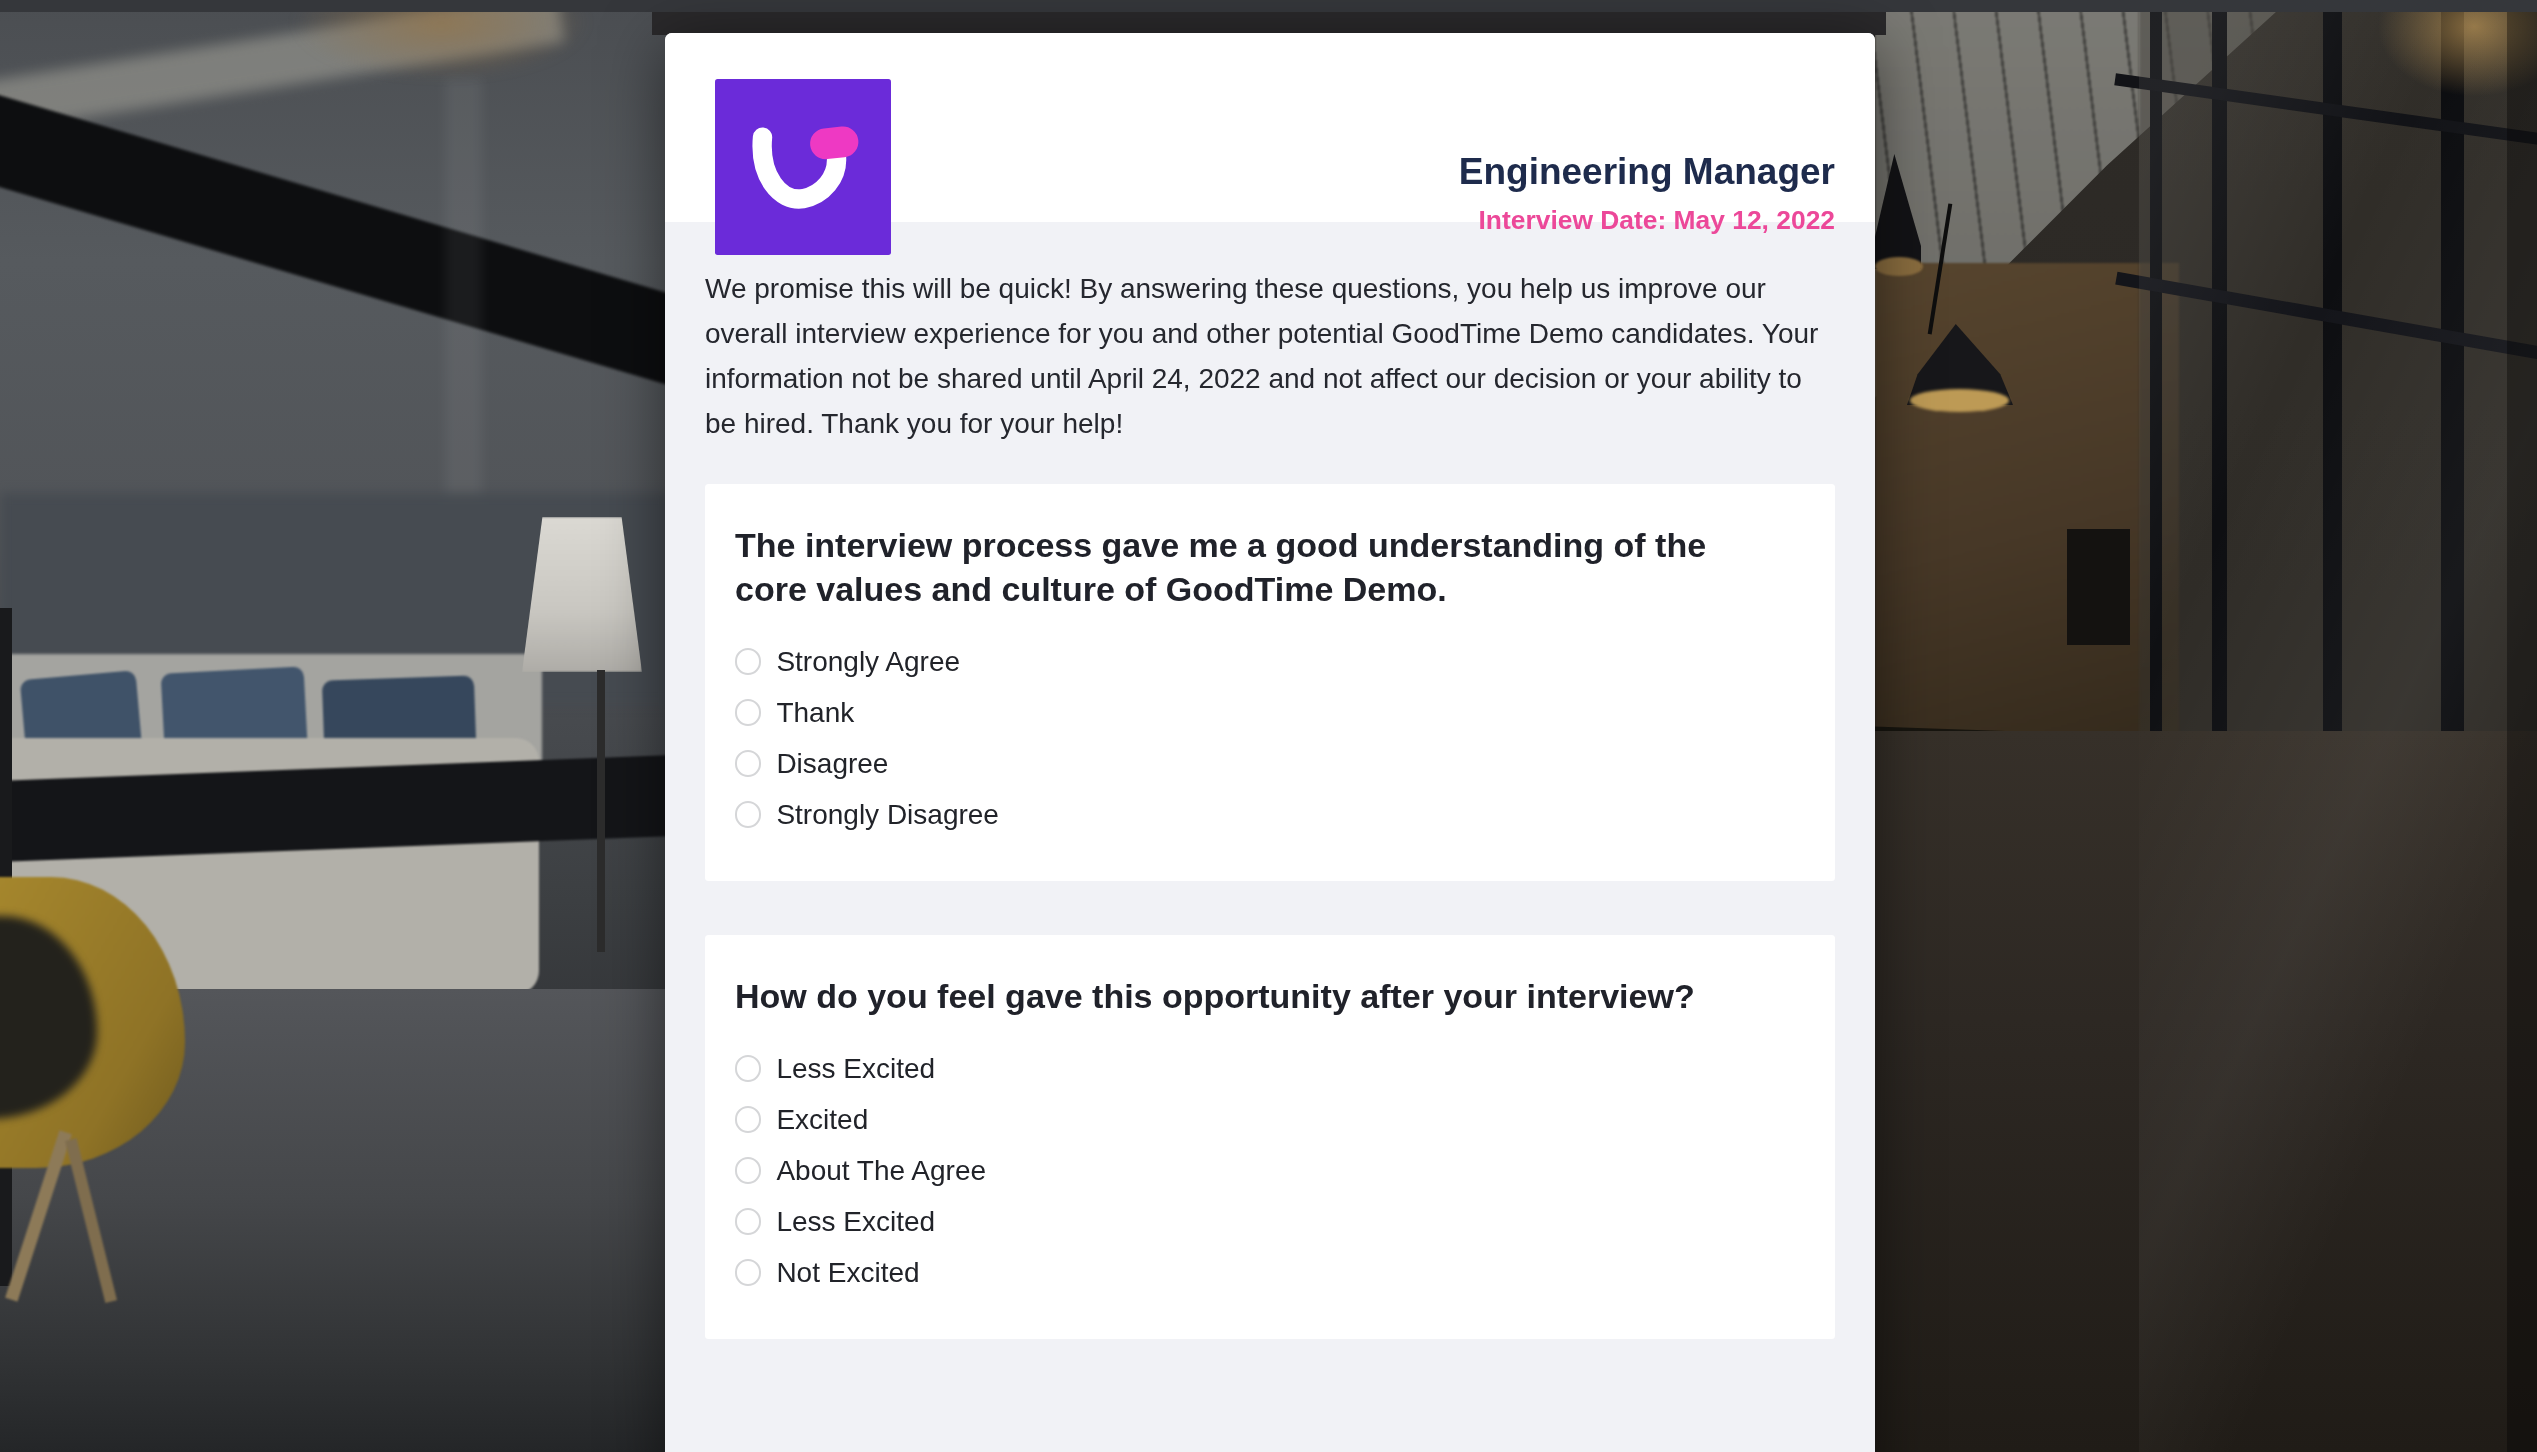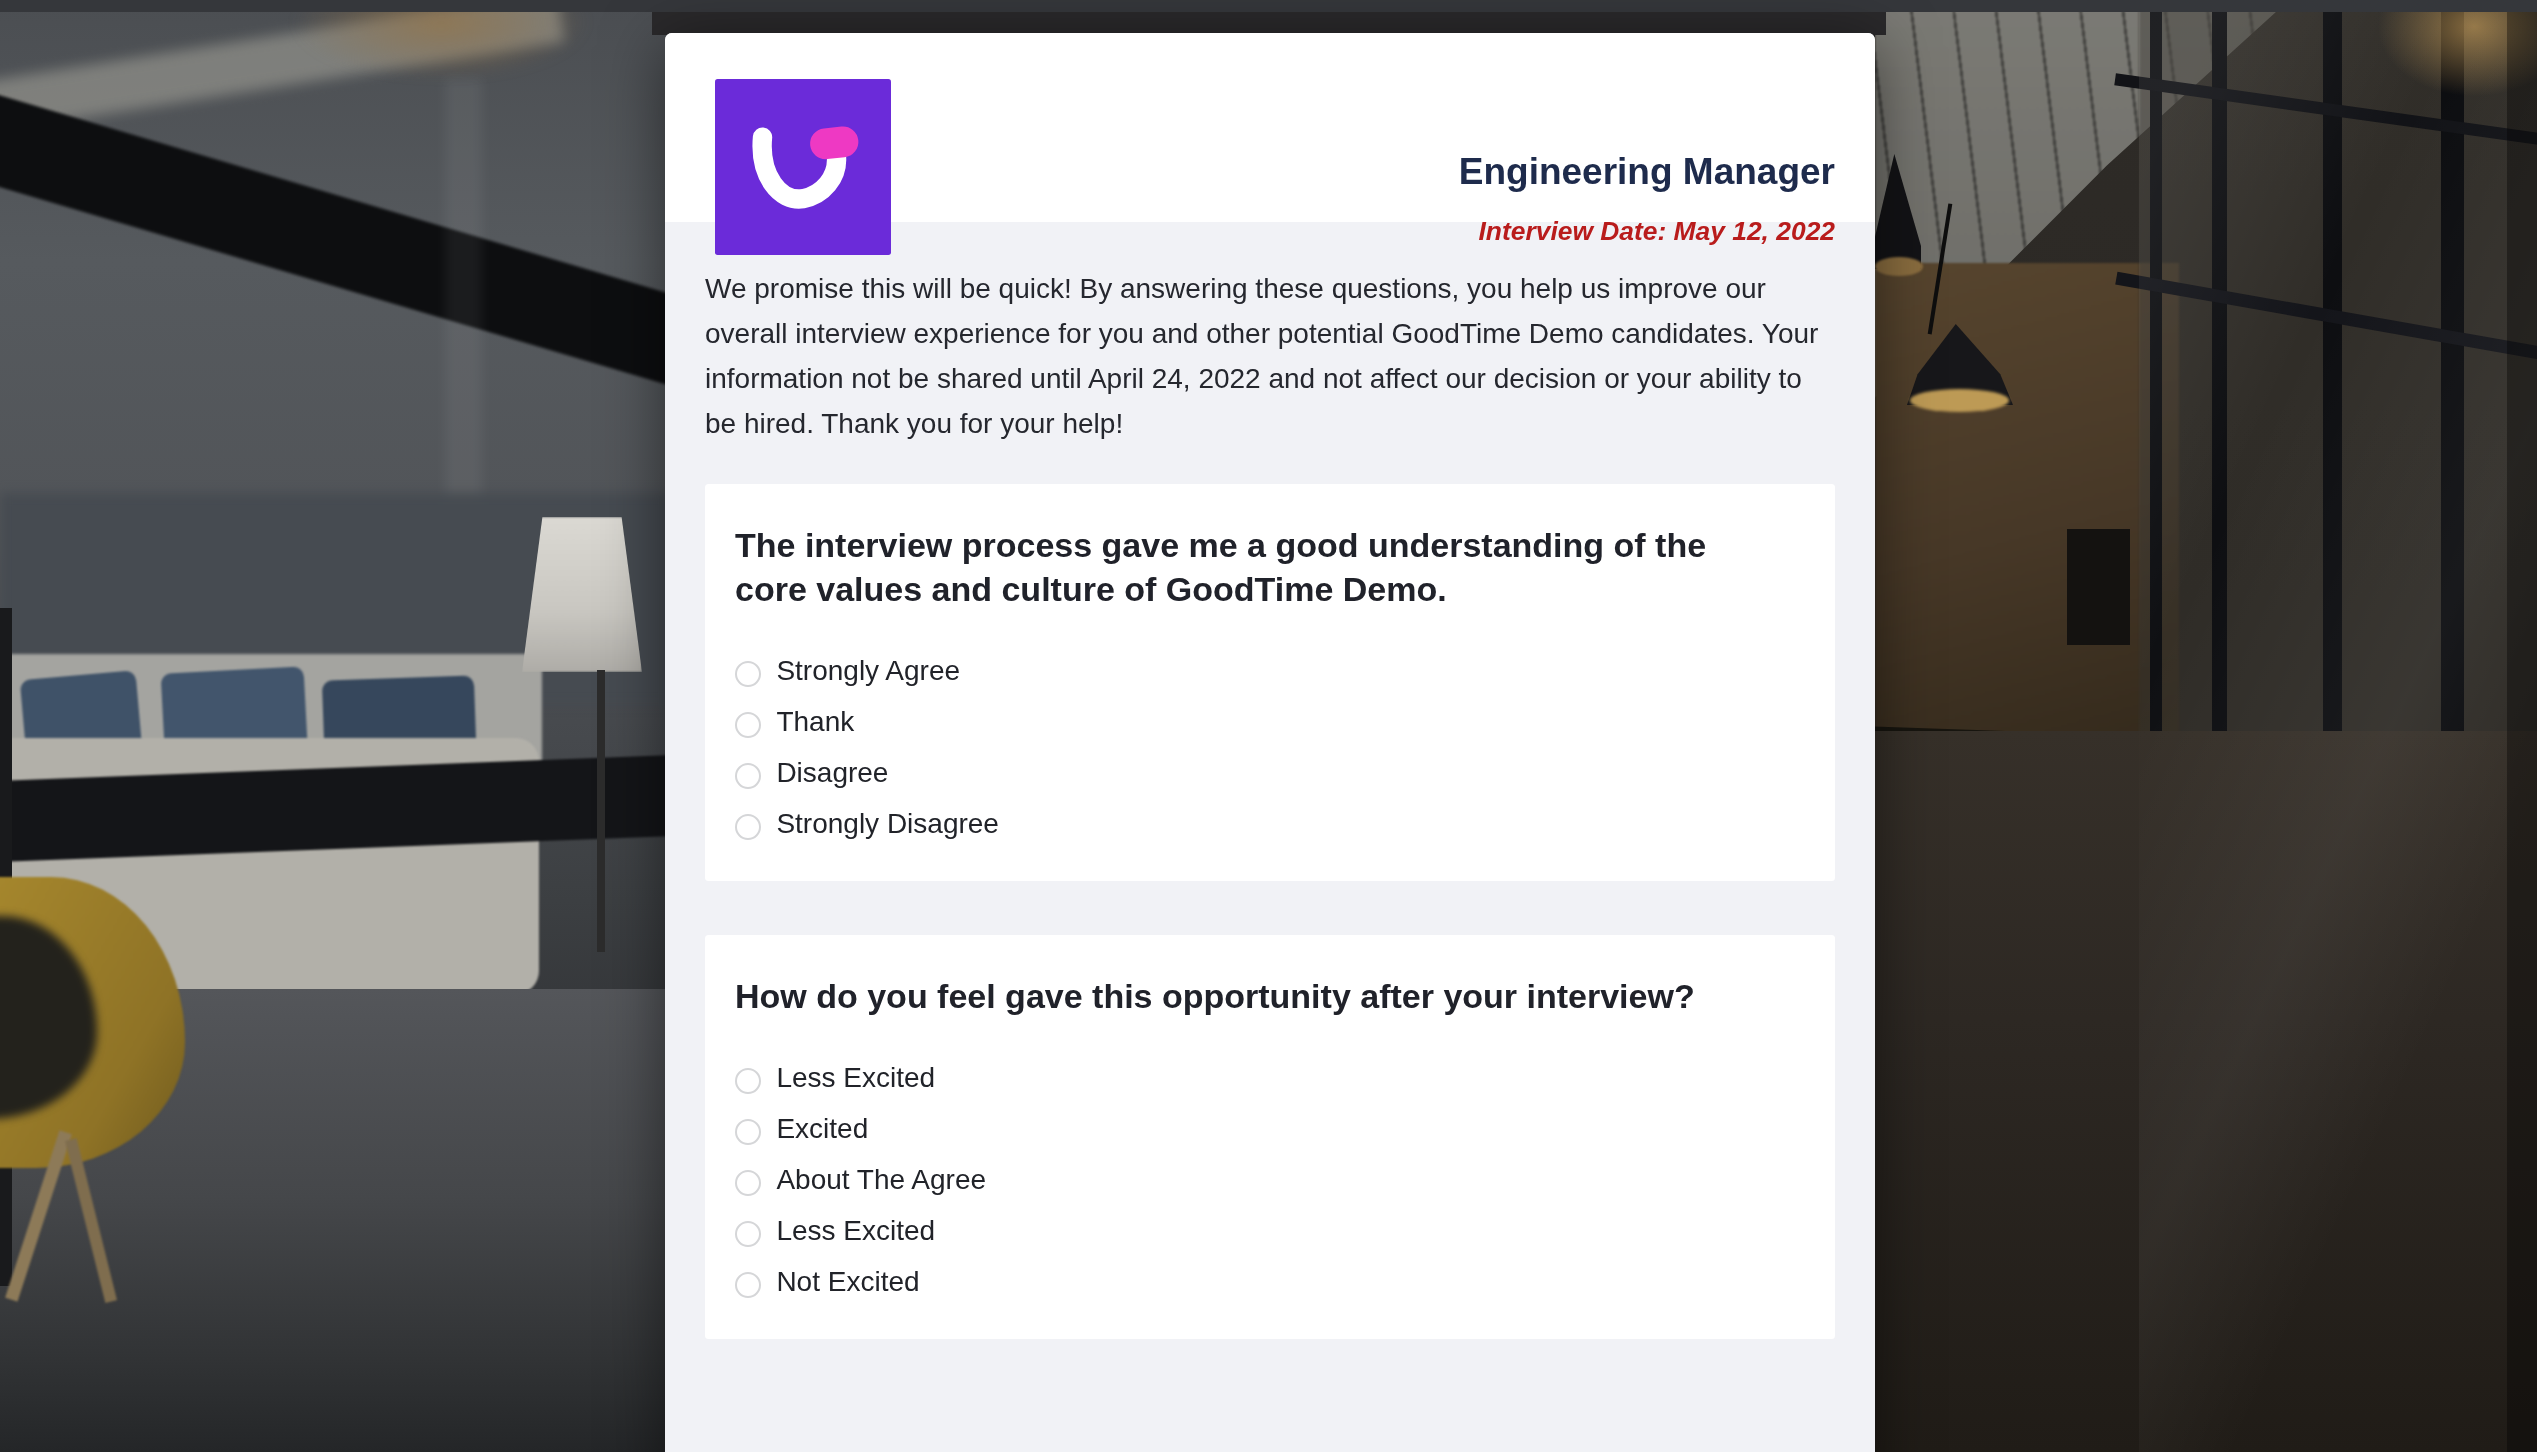--- a/index.html
+++ b/index.html
@@ -78,26 +78,26 @@
   .top-mid-dark{left:652px;top:0;width:1234px;height:35px;background:#2a292b;}
   .bg-top-band{left:0;top:0;width:2538px;height:11.5px;background:#35373b;}
 
   
   .survey-card{position:absolute;left:665px;top:33px;width:1210px;height:1533px;border-radius:7px;
     background:#f1f2f6;box-shadow:0 12.3px 62px rgba(0,0,0,.5);overflow:hidden;}
   .card-header{position:relative;height:189px;background:#ffffff;}
   .logo{position:absolute;left:50px;top:46px;width:176px;height:176px;}
   .header-text{position:absolute;right:40px;top:118px;text-align:right;}
   .job-title{margin:0;font-size:37px;line-height:42px;font-weight:bold;color:#1e2b4c;}
-  .interview-date{margin-top:22px;font-size:26.4px;line-height:32px;font-weight:bold;color:#b91c1c;font-style:italic;}
+  .interview-date{margin-top:11px;font-size:26.4px;line-height:32px;font-weight:bold;color:#ec4899;}
   .card-body{padding:44px 40px 62px 40px;}
   .intro{margin:0 0 38px 0;max-width:1145px;font-size:28px;line-height:45px;color:#25272e;}
   .question-card{background:#ffffff;border-radius:3.5px;padding:39px 35px 41px 30px;margin-bottom:54px;}
   .q-title{margin:0 0 25px 0;max-width:1013px;font-size:34px;line-height:44px;font-weight:bold;color:#20222a;}
-  .option{display:flex;align-items:flex-end;height:51px;cursor:pointer;}
+  .option{display:flex;align-items:center;height:51px;cursor:pointer;}
   .radio{width:26.4px;height:26.4px;box-sizing:border-box;border:2.6px solid #d5d6d8;border-radius:50%;
     background:#ffffff;margin-right:15px;flex:0 0 auto;}
   .option-label{font-size:28px;color:#212329;}
 </style>
 </head>
 <body>
 
 <div class="stage">
 
   <div class="bg">

